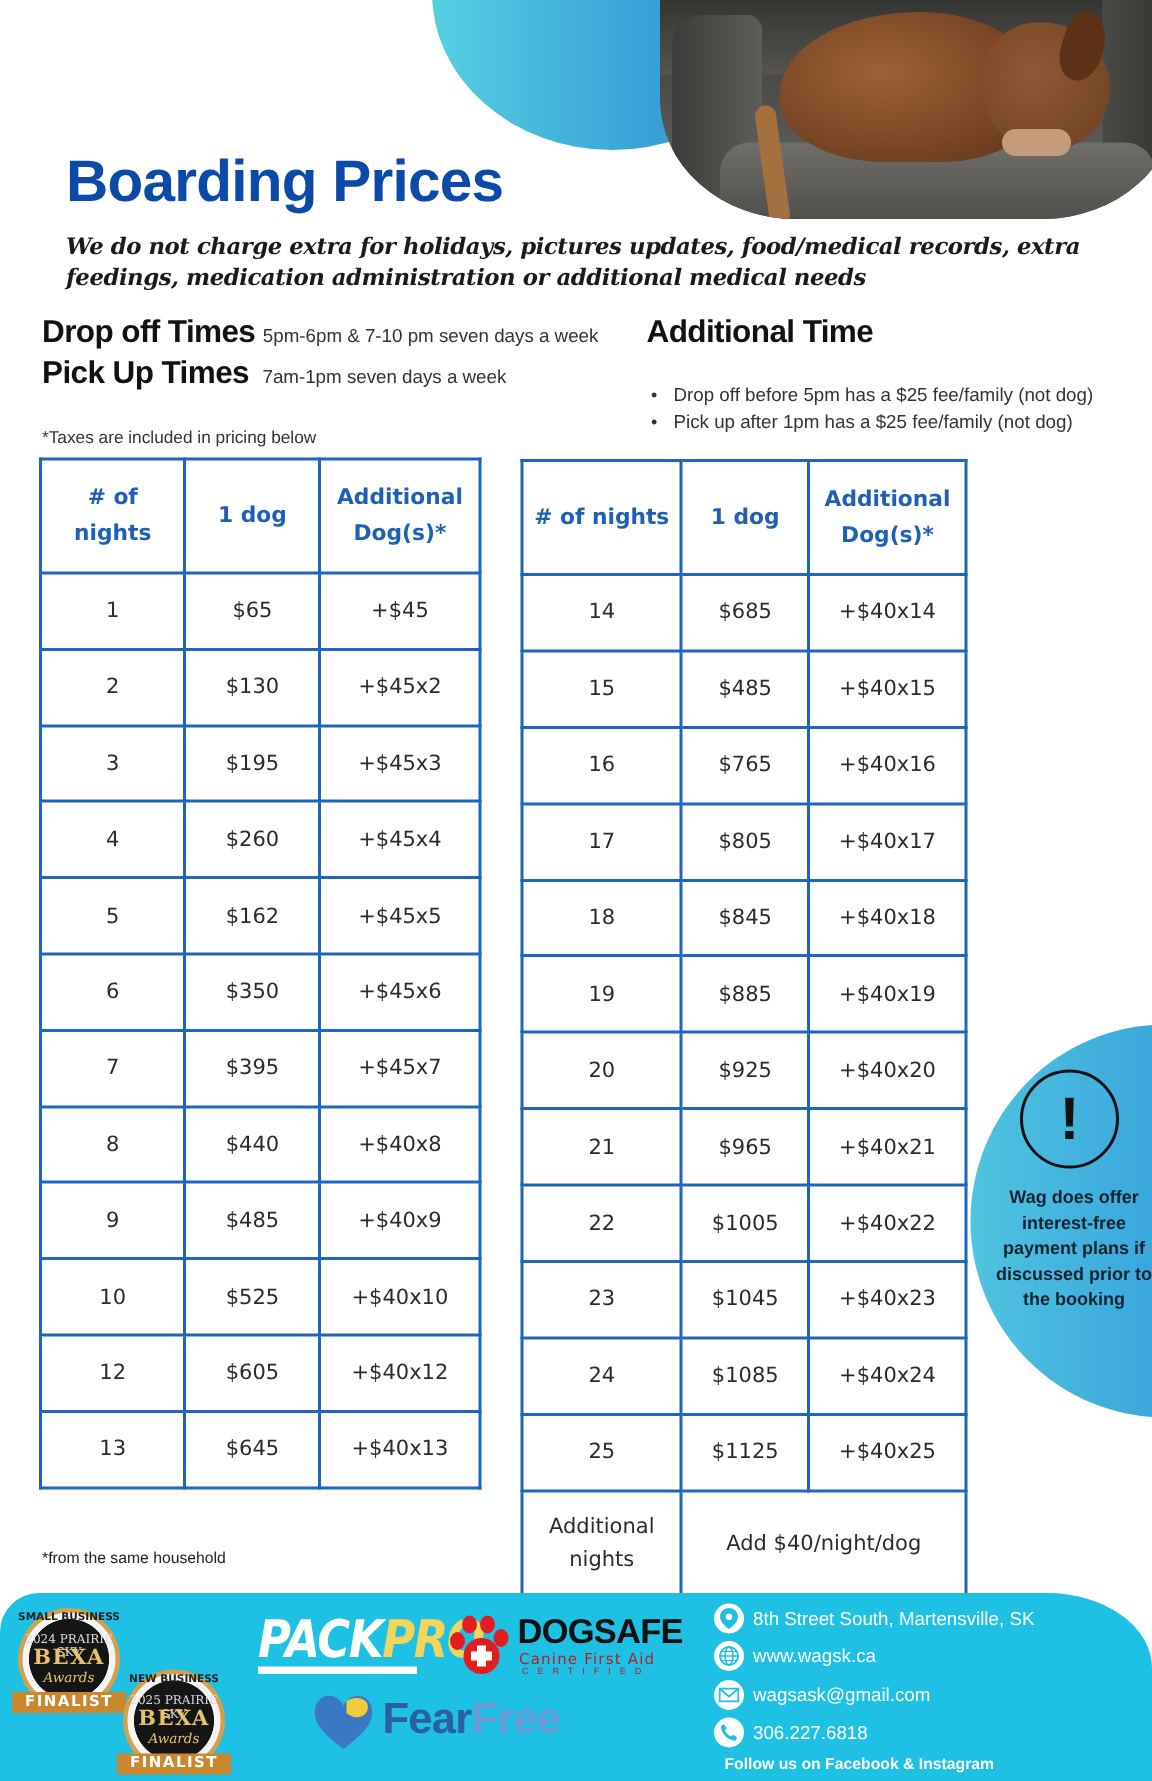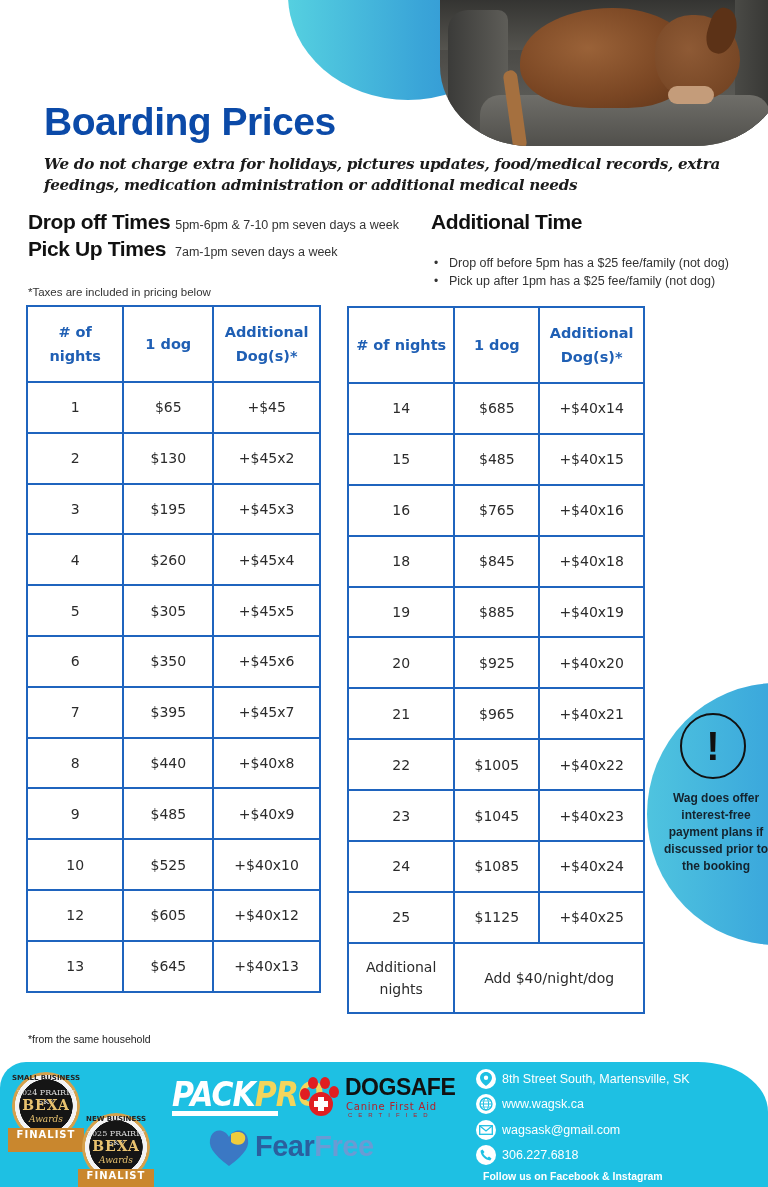--- a/index.html
+++ b/index.html
@@ -103,21 +103,21 @@
   .badge {
     position: absolute; width: 68px; height: 68px; border-radius: 50%;
     background: radial-gradient(circle, #151515 55%, #f4f4f4 56%, #f4f4f4 64%, #d5a04b 65%);
     color: #e8c26f; text-align: center; font-family: "DejaVu Serif", serif;
   }
   .badge .top { position:absolute; top:2px; left:0; width:100%; font-size:7px; font-weight:700; color:#222; font-family:"DejaVu Sans", sans-serif; }
   .badge .yr { position:absolute; top:16px; left:0; width:100%; font-size:8px; color:#ddd; }
   .badge .bexa { position:absolute; top:25px; left:0; width:100%; font-size:14px; font-weight:700; letter-spacing:1px; }
   .badge .aw { position:absolute; top:42px; left:0; width:100%; font-size:9px; font-style:italic; }
   .badge .ribbon {
-    position:absolute; left:-4px; top:56px; width:76px; height:24px;
+    position:absolute; left:-4px; top:56px; width:76px; height:14px;
     background:#c9872e; color:#fff; font-family:"DejaVu Sans", sans-serif; font-size:10px; font-weight:700; letter-spacing:1px; line-height:14px;
   }
   #badge1 { left: 12px; top: 1072px; }
   #badge2 { left: 82px; top: 1113px; }
 
   .packpro { position:absolute; left:172px; top:1076px; font-family:"DejaVu Sans", sans-serif; font-weight:700; font-style:italic; font-size:30px; letter-spacing:-1px; transform: scaleY(1.15); }
   .packpro .p1 { color:#ffffff; } .packpro .p2 { color:#f3d55c; }
   .packpro-tag { position:absolute; left:172px; top:1111px; width:106px; height:5px; background:#ffffff; }
 
   .dogsafe-paw { position:absolute; left:298px; top:1076px; width:44px; height:42px; }
@@ -208,21 +208,21 @@
         <td>$195</td>
         <td>+$45x3</td>
       </tr>
       <tr>
         <td>4</td>
         <td>$260</td>
         <td>+$45x4</td>
       </tr>
       <tr>
         <td>5</td>
-        <td>$305</td>
+        <td>$162</td>
         <td>+$45x5</td>
       </tr>
       <tr>
         <td>6</td>
         <td>$350</td>
         <td>+$45x6</td>
       </tr>
       <tr>
         <td>7</td>
         <td>$395</td>
@@ -281,20 +281,25 @@
         <td>15</td>
         <td>$485</td>
         <td>+$40x15</td>
       </tr>
       <tr>
         <td>16</td>
         <td>$765</td>
         <td>+$40x16</td>
       </tr>
       <tr>
+        <td>17</td>
+        <td>$805</td>
+        <td>+$40x17</td>
+      </tr>
+      <tr>
         <td>18</td>
         <td>$845</td>
         <td>+$40x18</td>
       </tr>
       <tr>
         <td>19</td>
         <td>$885</td>
         <td>+$40x19</td>
       </tr>
       <tr>

